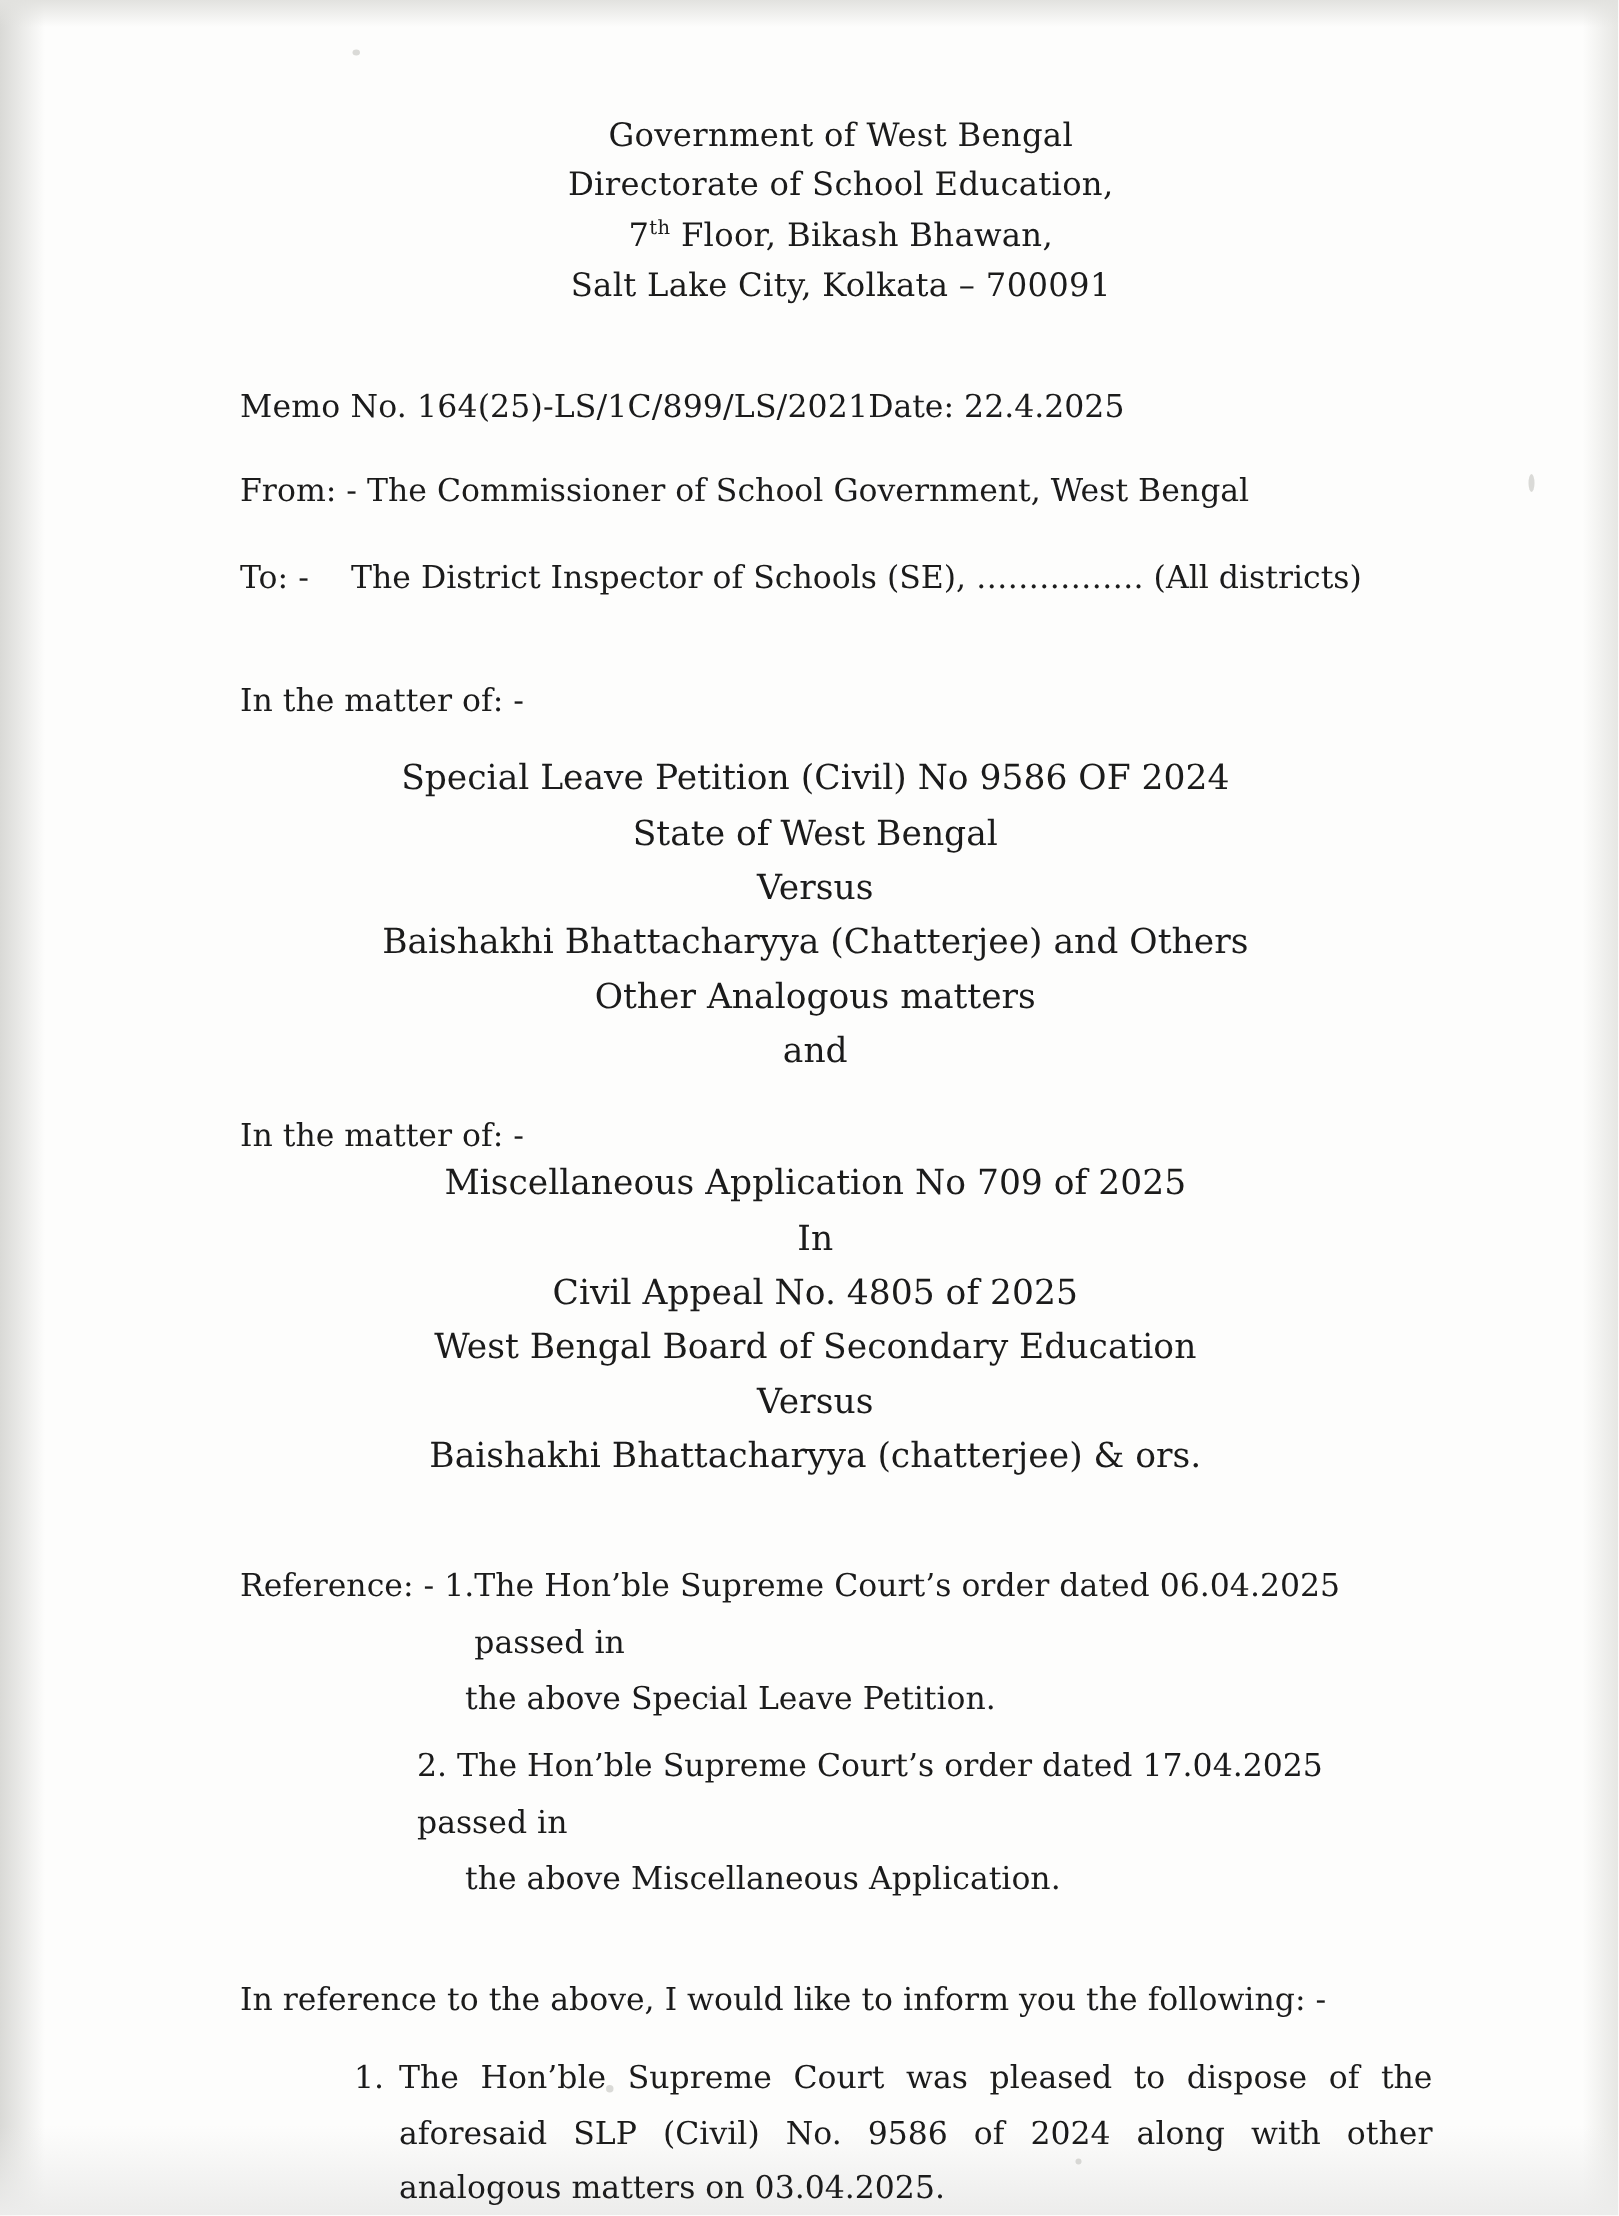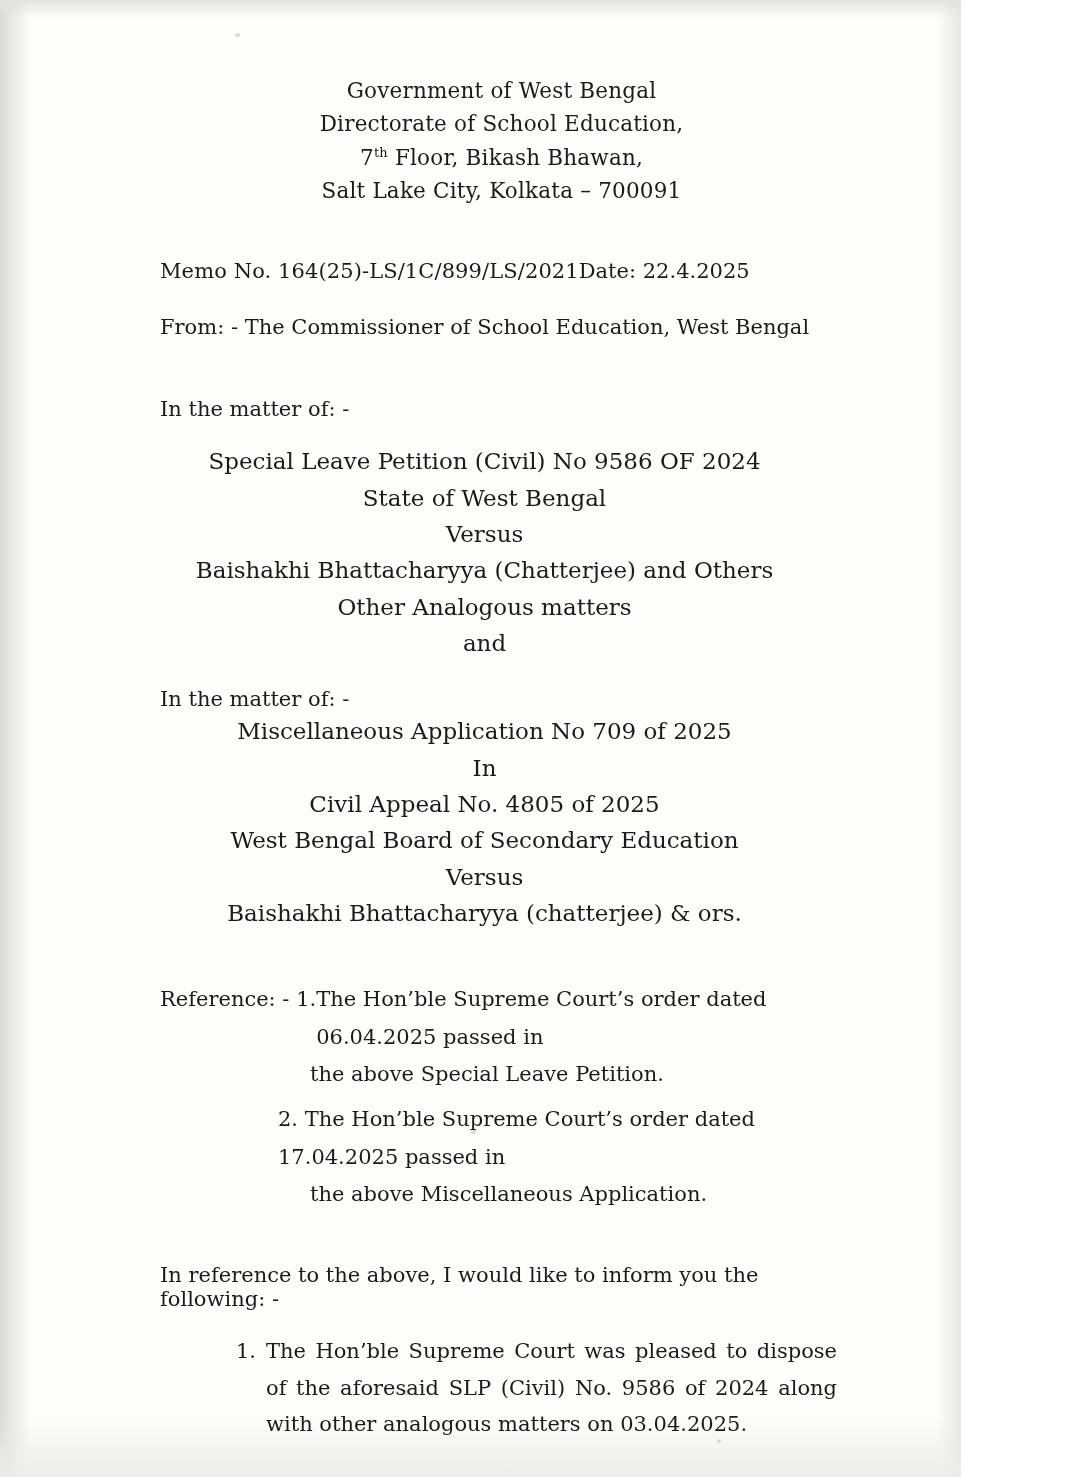--- a/index.html
+++ b/index.html
@@ -2,21 +2,21 @@
 <html><head>
 <meta charset="utf-8">
 <style>
   html, body {
     margin: 0;
     padding: 0;
     background: #ffffff;
   }
   .page {
     position: relative;
-    width: 961px;
+    width: 1079px;
     height: 1477px;
     background: #fdfdfc;
     font-family: "DejaVu Serif", serif;
     color: #1b1b1b;
     overflow: hidden;
   }
   
   .scan-edge-left {
     position: absolute;
     left: 0; top: 0;
@@ -177,22 +177,25 @@
       <div>Directorate of School Education,</div>
       <div><span>7</span><span class="sup">th</span><span> Floor, Bikash Bhawan,</span></div>
       <div>Salt Lake City, Kolkata – 700091</div>
     </div>
 
     <div class="memo-row">
       <div class="memo-no">Memo No.  164(25)-LS/1C/899/LS/2021</div>
       <div class="memo-date">Date: 22.4.2025</div>
     </div>
 
-    <div class="from-line">From: - The Commissioner of School Education, West Bengal</div>
-
+    <div class="from-line">From: - The Commissioner of School Government, West Bengal</div>
+
+    <div class="to-line">
+      <span class="to-label">To: -</span><span>The District Inspector of Schools (SE), ……………. (All districts)</span>
+    </div>
 
     <div class="matter-label">In the matter of: -</div>
 
     <div class="case-block">
       <div>Special Leave Petition (Civil) No 9586 OF 2024</div>
       <div>State of West Bengal</div>
       <div>Versus</div>
       <div>Baishakhi Bhattacharyya (Chatterjee) and Others</div>
       <div>Other Analogous matters</div>
       <div>and</div>

